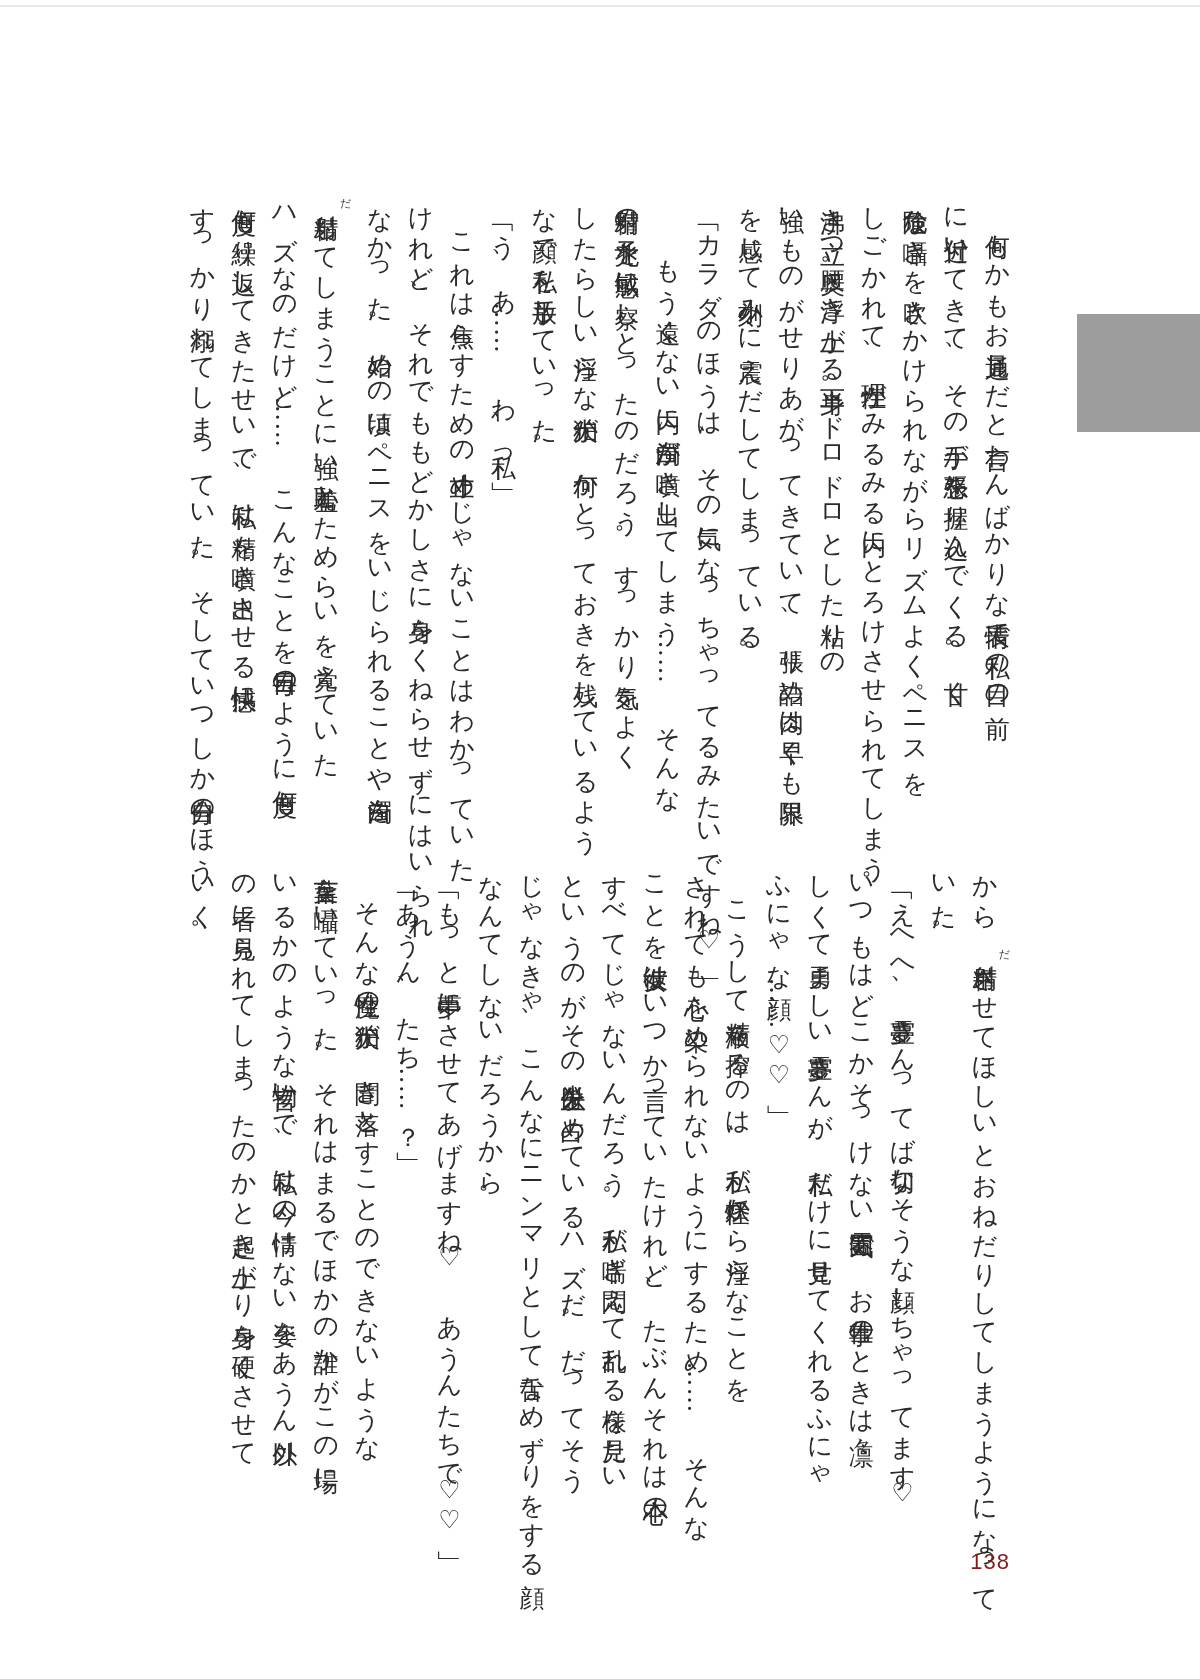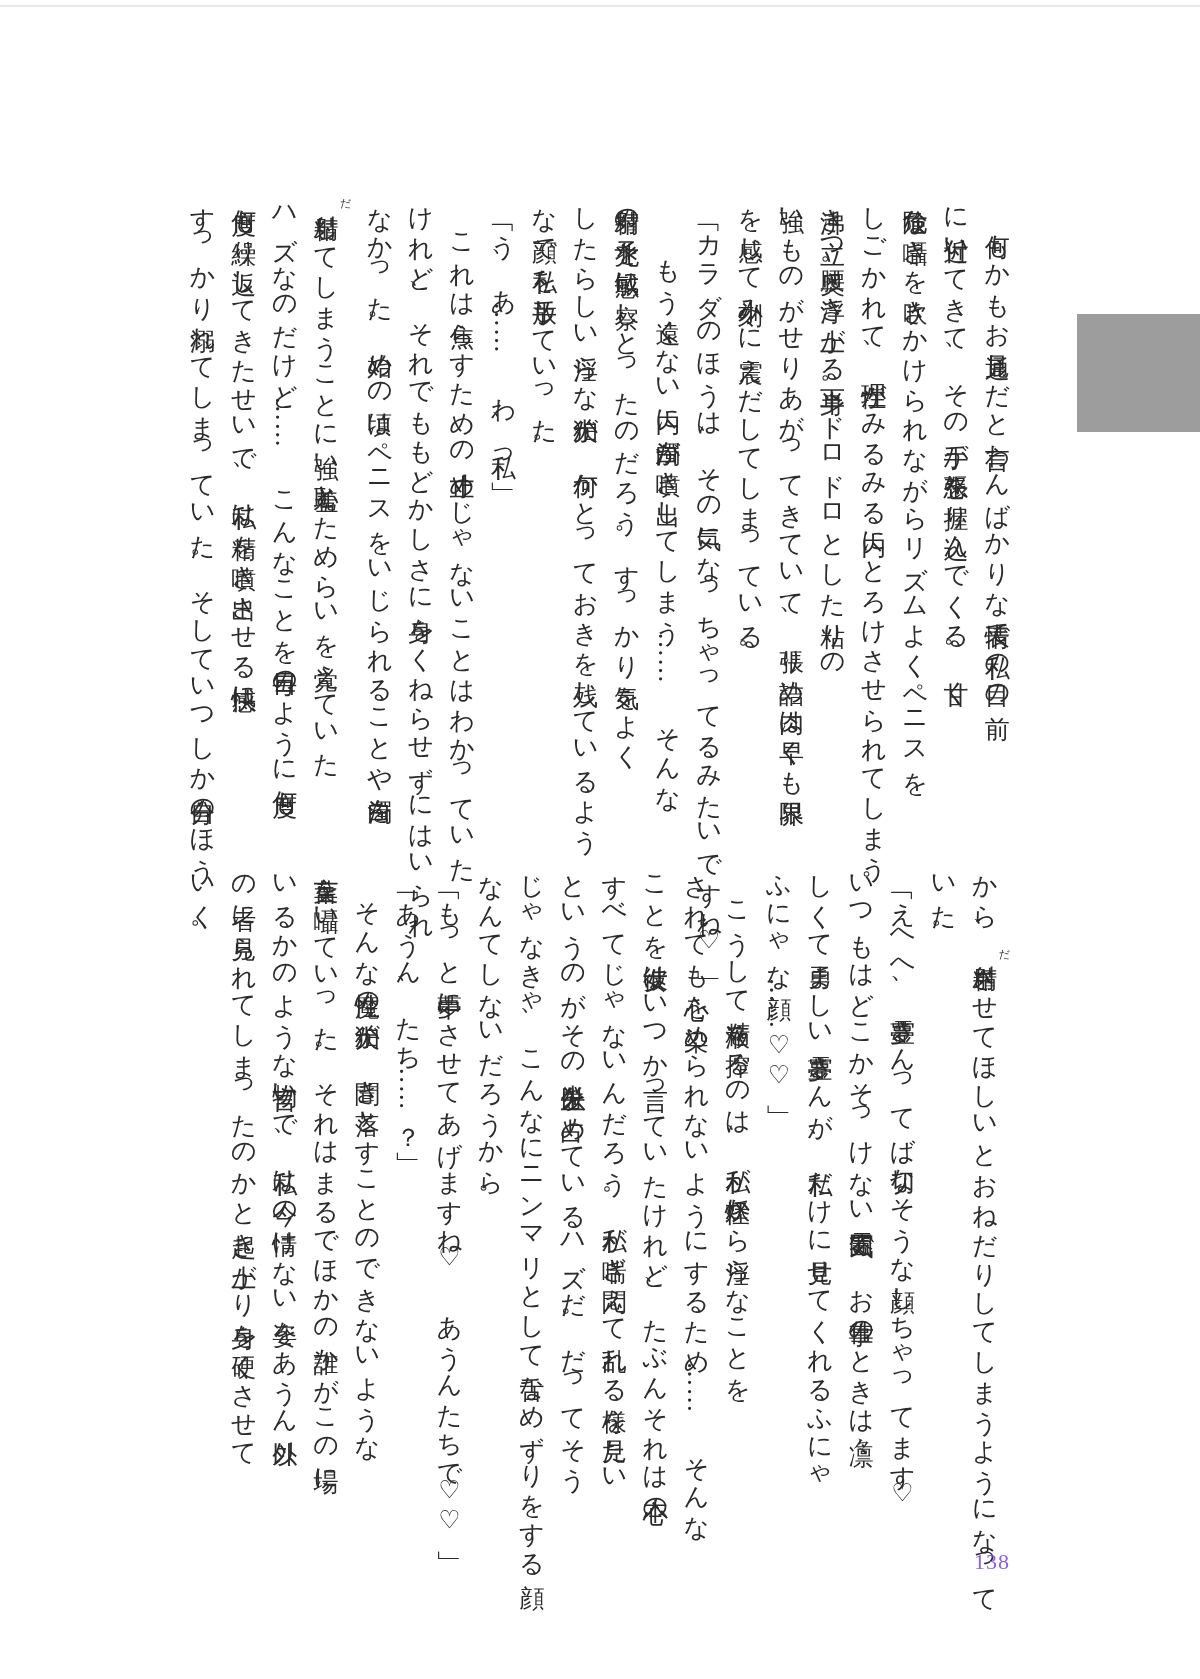--- a/index.html
+++ b/index.html
@@ -53,22 +53,22 @@
     font-size:11px;
     letter-spacing:0;
     color:var(--ink);
   }
   .page-number{
     position:absolute;
     top:1549px;
     right:190px;
     font-size:22px;
     letter-spacing:1px;
-    color:#8b5cf6;
-    font-family:Liberation Serif, serif;
+    color:#7f1d1d;
+    font-family:Liberation Sans, sans-serif;
   }
 </style>
 </head>
 <body>
 
 <div class="top-edge"></div>
 
 <div class="chapter-tab"></div>
 
 <div id="top-block" class="text-block">

